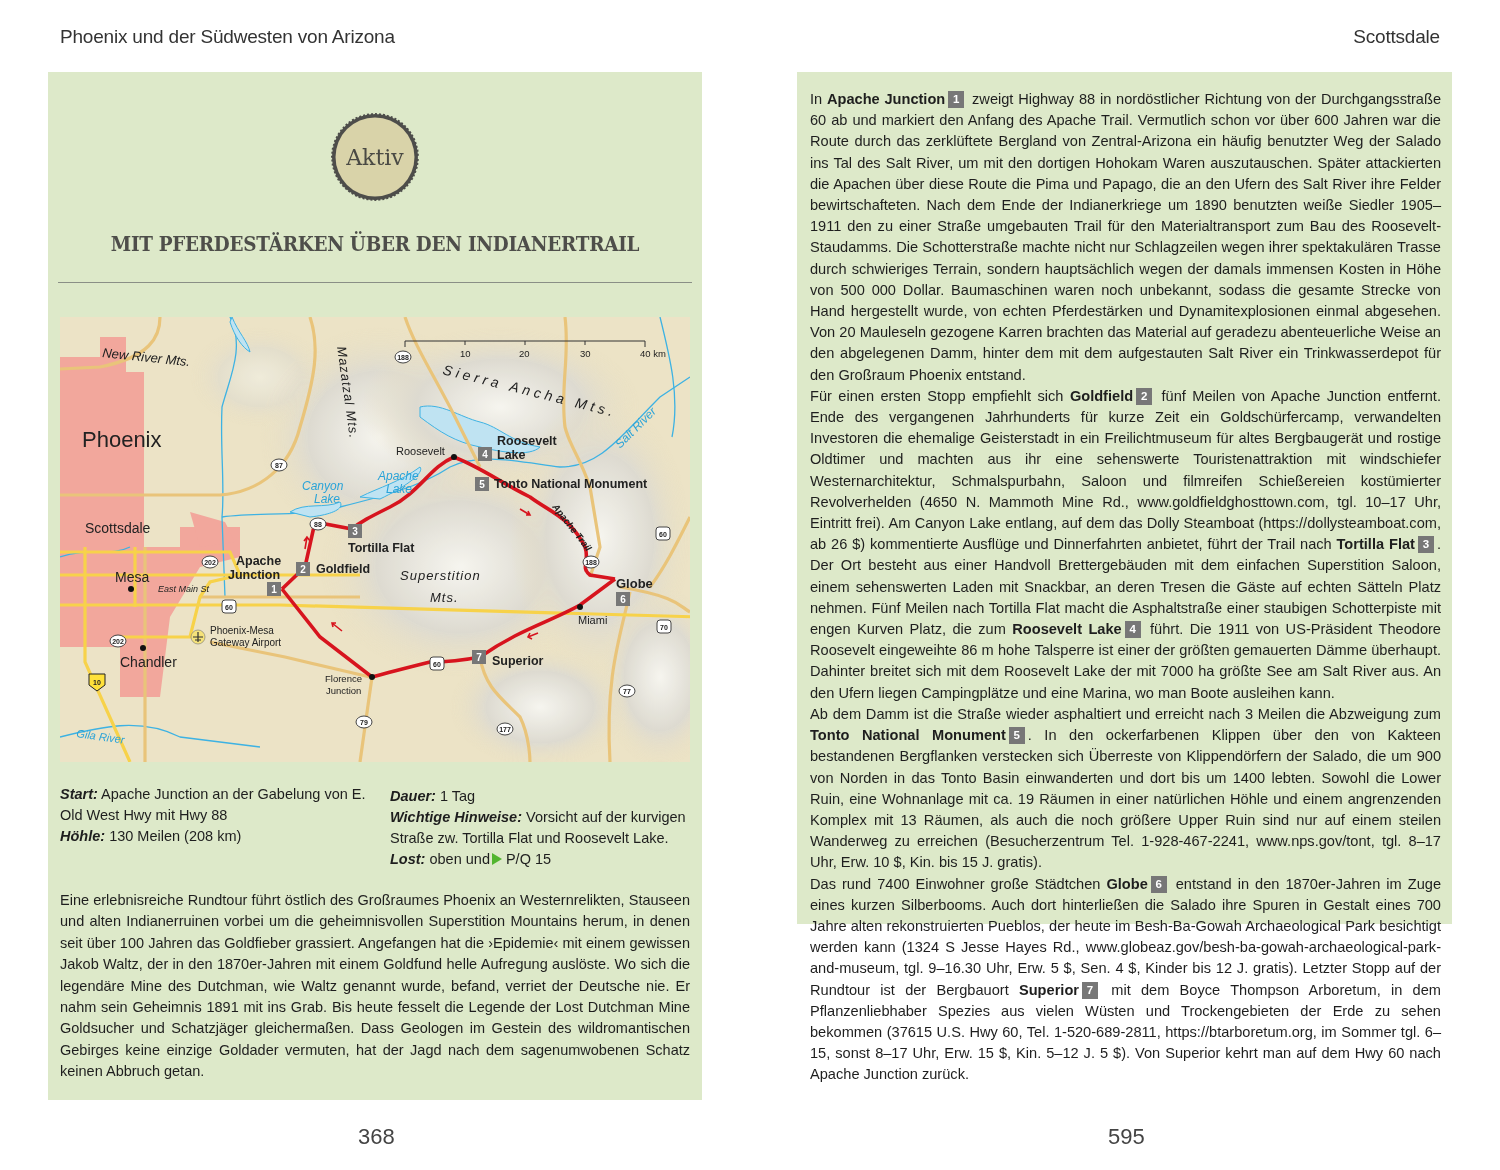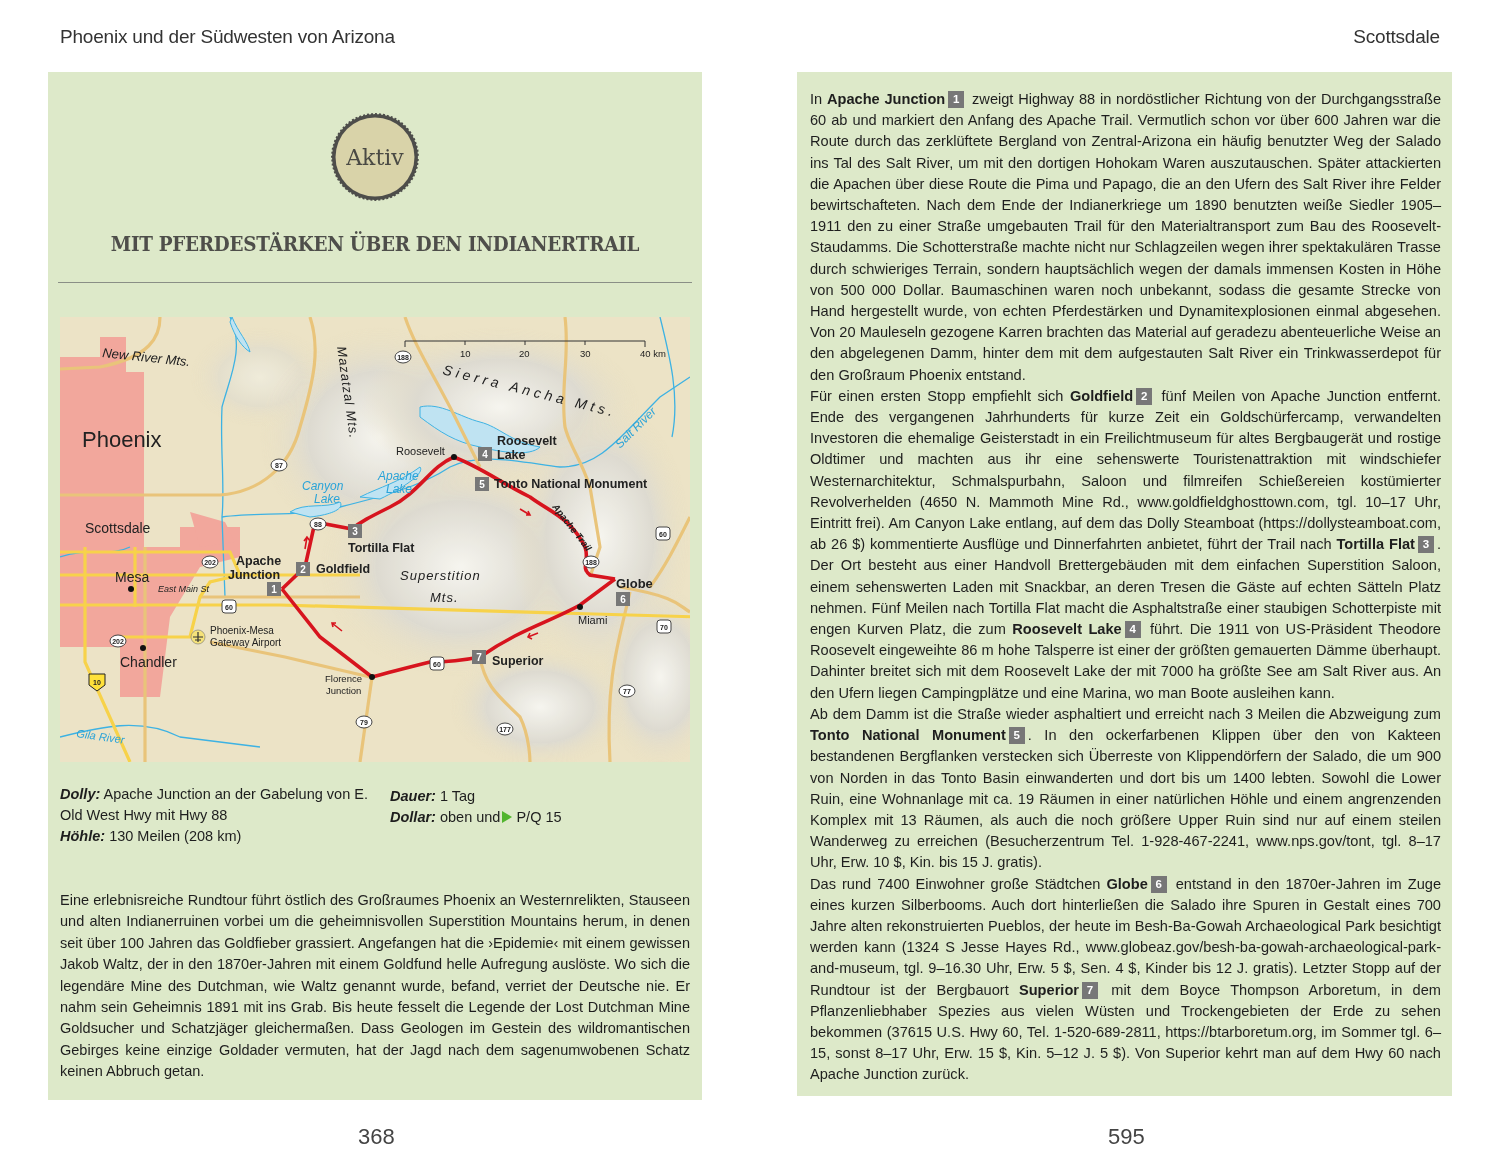--- a/index.html
+++ b/index.html
@@ -9,21 +9,21 @@
   .running-head { position: absolute; top: 26px; font-size: 19px; color: #333; font-family: Liberation Sans, sans-serif; font-weight: 300; letter-spacing: -0.2px; }
   .running-head.left { left: 60px; }
   .running-head.right { right: 60px; }
 
   .folio { position: absolute; top: 1124px; font-size: 22px; color: #444; font-family: "Liberation Sans", sans-serif; }
   .folio.left { left: 358px; }
   .folio.right { left: 1108px; }
 
   .panel { position: absolute; background: #dde9c9; }
   .panel.left { left: 48px; top: 72px; width: 654px; height: 1028px; padding-left: 29px; }
-  .panel.right { left: 797px; top: 72px; width: 655px; height: 1024px; }
+  .panel.right { left: 797px; top: 72px; width: 655px; height: 852px; }
 
   
   .aktiv-badge { position: absolute; left: 282px; top: 40px; width: 90px; height: 90px; }
   .aktiv-badge svg { position: absolute; left: 0; top: 0; }
   .aktiv-label { position: absolute; left: 0; top: 0; width: 90px; height: 90px; display: flex; align-items: center; justify-content: center; font-family: "DejaVu Serif", serif; font-size: 22px; color: #4a4a44; }
 
   .feature-title { position: absolute; left: 0; top: 160px; width: 654px; text-align: center; font-family: "DejaVu Serif", serif; font-weight: bold; font-size: 20px; color: #4e4e4a; letter-spacing: -0.3px; transform: scaleX(0.92); }
   .title-rule { position: absolute; left: 10px; top: 210px; width: 634px; height: 1px; background: #8a8f86; }
 
   .map { position: absolute; left: 12px; top: 245px; width: 630px; height: 445px; overflow: hidden; background: #efe6cc; }
@@ -277,26 +277,27 @@
         <g>
             <ellipse cx="531" cy="245" rx="8" ry="6" fill="#fff" stroke="#444"></ellipse>
             <text x="531" y="248">188</text>
           </g>
       </g>
     </svg>
   </div>
 
   <div class="tour-info">
     <div class="ti-col c1">
-      <div><b>Dolly:</b> <span>Apache Junction an der Gabelung von E. Old West Hwy mit Hwy 88</span></div>
+      <div><b>Start:</b> <span>Apache Junction an der Gabelung von E. Old West Hwy mit Hwy 88</span></div>
       <div><b>Höhle:</b> <span>130 Meilen (208 km)</span></div>
     </div>
     <div class="ti-col c2">
       <div><b>Dauer:</b> <span>1 Tag</span></div>
-      <div><b>Dollar:</b> <span>oben und</span><span class="tri"></span><span>P/Q 15</span></div>
+      <div><b>Wichtige Hinweise:</b> <span>Vorsicht auf der kurvigen Straße zw. Tortilla Flat und Roosevelt Lake.</span></div>
+      <div><b>Lost:</b> <span>oben und</span><span class="tri"></span><span>P/Q 15</span></div>
     </div>
   </div>
 
   <div class="intro">Eine erlebnisreiche Rundtour führt östlich des Großraumes Phoenix an Westernrelikten, Stauseen und alten Indianerruinen vorbei um die geheimnisvollen Superstition Mountains herum, in denen seit über 100 Jahren das Goldfieber grassiert. Angefangen hat die ›Epidemie‹ mit einem gewissen Jakob Waltz, der in den 1870er-Jahren mit einem Goldfund helle Aufregung auslöste. Wo sich die legendäre Mine des Dutchman, wie Waltz genannt wurde, befand, verriet der Deutsche nie. Er nahm sein Geheimnis 1891 mit ins Grab. Bis heute fesselt die Legende der Lost Dutchman Mine Goldsucher und Schatzjäger gleichermaßen. Dass Geologen im Gestein des wildromantischen Gebirges keine einzige Goldader vermuten, hat der Jagd nach dem sagenumwobenen Schatz keinen Abbruch getan.</div>
 </div>
 
 <div class="panel right">
   <div class="article">
     <p><span>In</span> <b>Apache Junction</b><span class="num">1</span> <span>zweigt Highway 88 in nordöstlicher Richtung von der Durchgangsstraße 60 ab und markiert den Anfang des Apache Trail. Vermutlich schon vor über 600 Jahren war die Route durch das zerklüftete Bergland von Zentral-Arizona ein häufig benutzter Weg der Salado ins Tal des Salt River, um mit den dortigen Hohokam Waren auszutauschen. Später attackierten die Apachen über diese Route die Pima und Papago, die an den Ufern des Salt River ihre Felder bewirtschafteten. Nach dem Ende der Indianerkriege um 1890 benutzten weiße Siedler 1905–1911 den zu einer Straße umgebauten Trail für den Materialtransport zum Bau des Roosevelt-Staudamms. Die Schotterstraße machte nicht nur Schlagzeilen wegen ihrer spektakulären Trasse durch schwieriges Terrain, sondern hauptsächlich wegen der damals immensen Kosten in Höhe von 500 000 Dollar. Baumaschinen waren noch unbekannt, sodass die gesamte Strecke von Hand hergestellt wurde, von echten Pferdestärken und Dynamitexplosionen einmal abgesehen. Von 20 Mauleseln gezogene Karren brachten das Material auf geradezu abenteuerliche Weise an den abgelegenen Damm, hinter dem mit dem aufgestauten Salt River ein Trinkwasserdepot für den Großraum Phoenix entstand.</span></p>
     <p><span>Für einen ersten Stopp empfiehlt sich</span> <b>Goldfield</b><span class="num">2</span> <span>fünf Meilen von Apache Junction entfernt. Ende des vergangenen Jahrhunderts für kurze Zeit ein Goldschürfercamp, verwandelten Investoren die ehemalige Geisterstadt in ein Freilichtmuseum für altes Bergbaugerät und rostige Oldtimer und machten aus ihr eine sehenswerte Touristenattraktion mit windschiefer Westernarchitektur, Schmalspurbahn, Saloon und filmreifen Schießereien kostümierter Revolverhelden (4650 N. Mammoth Mine Rd., www.goldfieldghosttown.com, tgl. 10–17 Uhr, Eintritt frei). Am Canyon Lake entlang, auf dem das Dolly Steamboat (https://dollysteamboat.com, ab 26 $) kommentierte Ausflüge und Dinnerfahrten anbietet, führt der Trail nach</span> <b>Tortilla Flat</b><span class="num">3</span><span>. Der Ort besteht aus einer Handvoll Brettergebäuden mit dem einfachen Superstition Saloon, einem sehenswerten Laden mit Snackbar, an deren Tresen die Gäste auf echten Sätteln Platz nehmen. Fünf Meilen nach Tortilla Flat macht die Asphaltstraße einer staubigen Schotterpiste mit engen Kurven Platz, die zum</span> <b>Roosevelt Lake</b><span class="num">4</span> <span>führt. Die 1911 von US-Präsident Theodore Roosevelt eingeweihte 86 m hohe Talsperre ist einer der größten gemauerten Dämme überhaupt. Dahinter breitet sich mit dem Roosevelt Lake der mit 7000 ha größte See am Salt River aus. An den Ufern liegen Campingplätze und eine Marina, wo man Boote ausleihen kann.</span></p>

